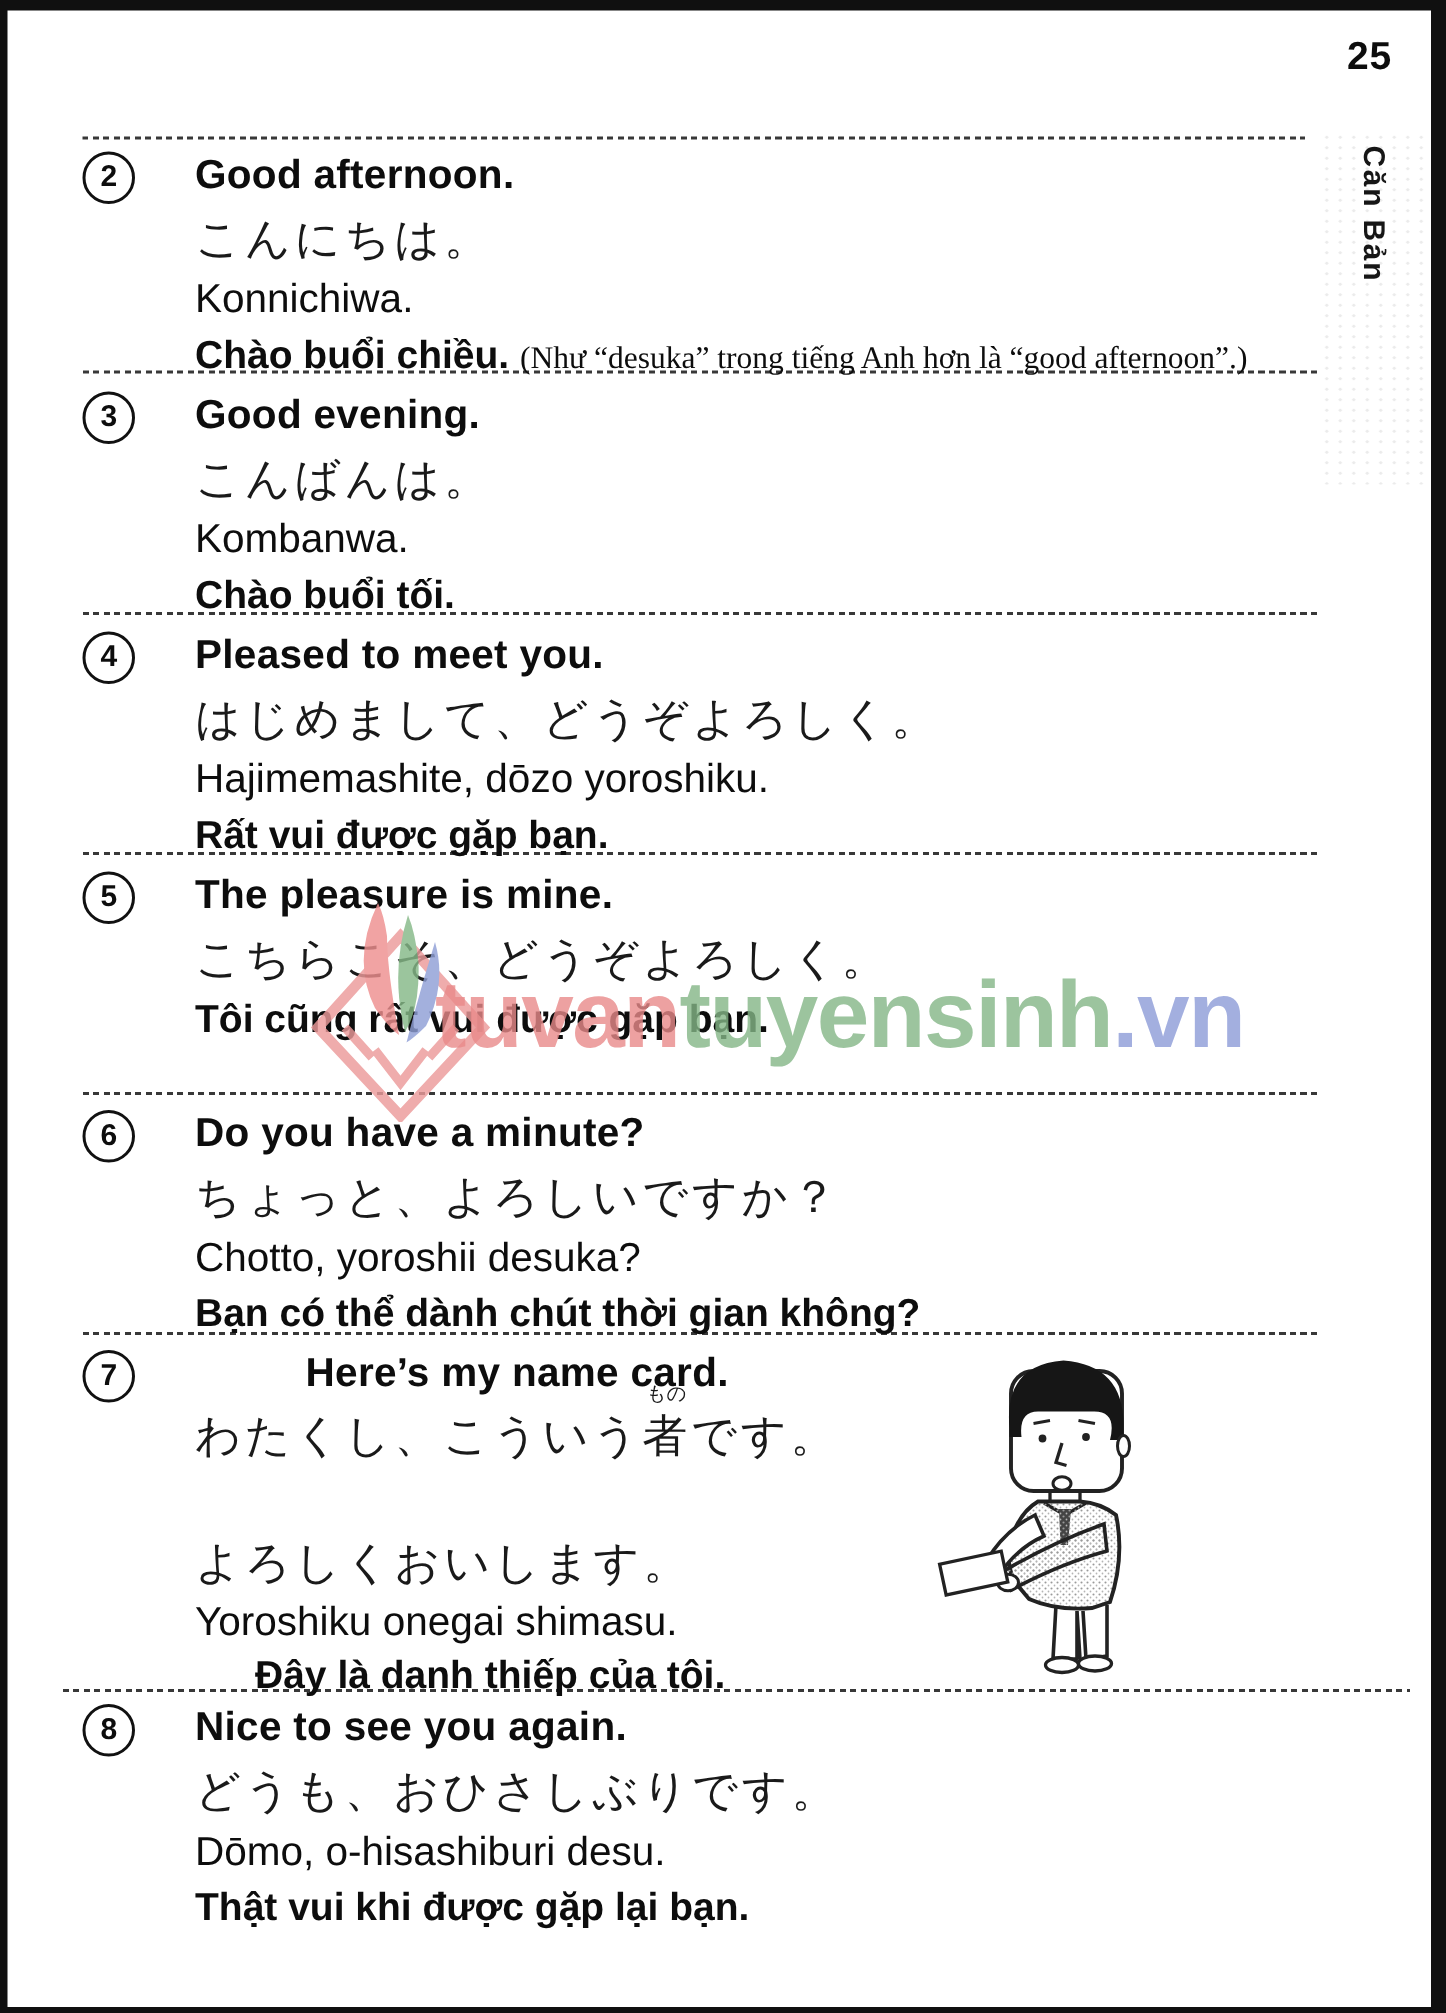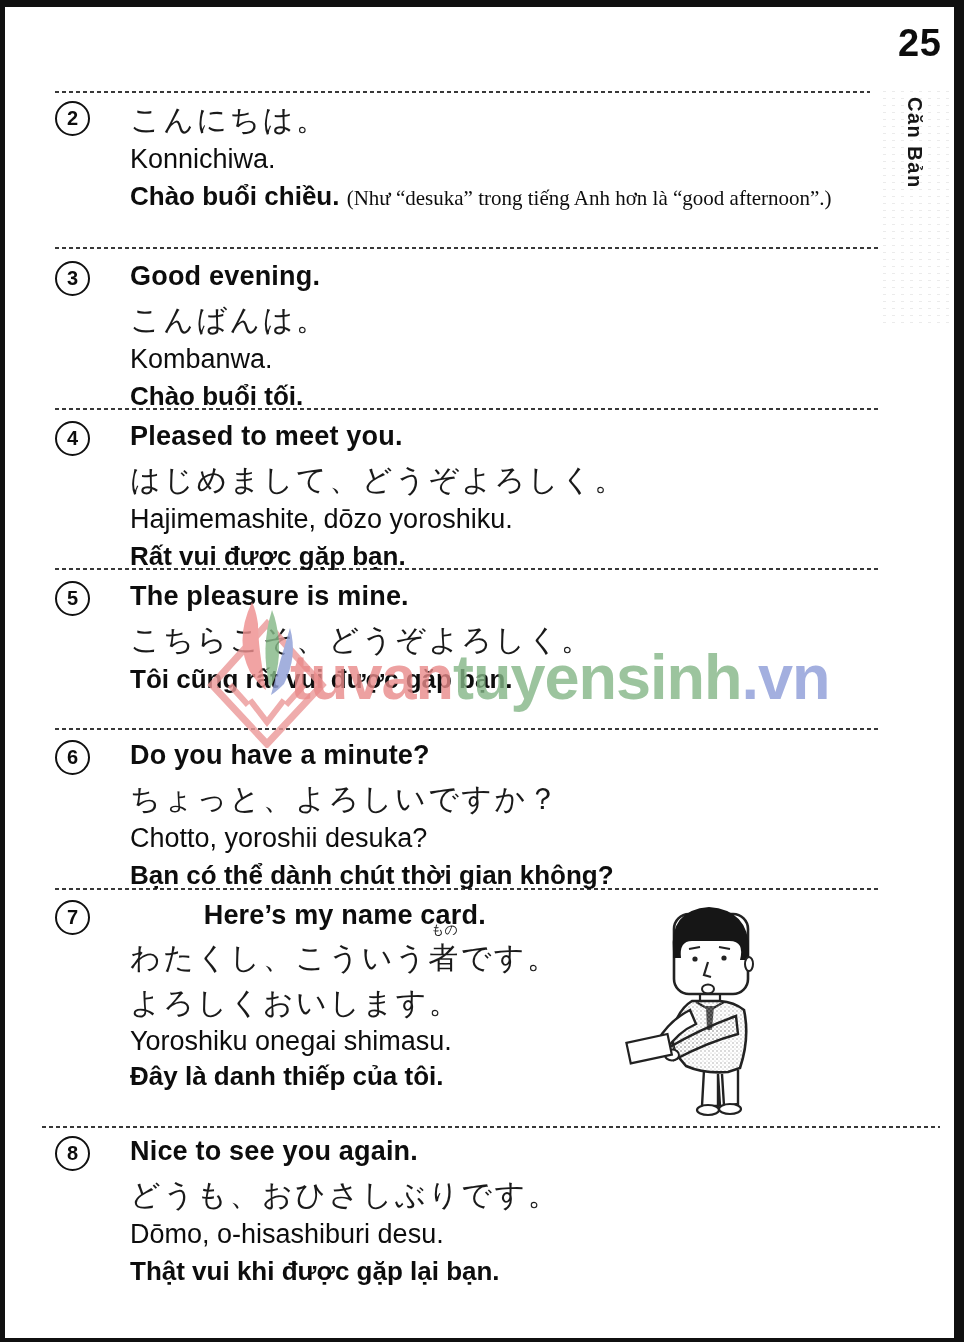--- a/index.html
+++ b/index.html
@@ -6,21 +6,21 @@
   .page {
     position:relative; width:964px; height:1342px; background:#ffffff;
     font-family:"Liberation Sans", sans-serif; color:#0d0d0d; overflow:hidden;
   }
   
   .frame-top    { position:absolute; left:0; top:0; width:964px; height:7px;  background:#101010; }
   .frame-left   { position:absolute; left:0; top:0; width:5px;  height:1342px; background:#101010; }
   .frame-right  { position:absolute; left:954px; top:0; width:10px; height:1342px; background:#101010; }
   .frame-bottom { position:absolute; left:0; top:1338px; width:964px; height:4px; background:#101010; }
 
-  .page-number { position:absolute; left:898px; top:22px; font-size:38px; font-weight:600; letter-spacing:0.5px; }
+  .page-number { position:absolute; left:898px; top:22px; font-size:26px; font-weight:600; letter-spacing:0.5px; }
 
   .side-tab {
     position:absolute; left:926px; top:97px; transform:rotate(90deg); transform-origin:0 0;
     font-size:20px; font-weight:700; letter-spacing:1.5px; white-space:nowrap; color:#161616;
   }
   .tab-noise {
     position:absolute; left:880px; top:88px; width:70px; height:235px; opacity:0.10;
     background-image:radial-gradient(#333 1px, transparent 1.2px); background-size:9px 7px;
   }
 
@@ -47,23 +47,23 @@
   }
   .lines { margin-left:40px; }
   .en  { font-size:27px; font-weight:700; line-height:34px; margin-bottom:6px; letter-spacing:0.2px; }
   .jp  { font-size:30px; font-family:"DejaVu Serif", serif; line-height:42px; letter-spacing:2.5px; color:#1a1a1a; }
   .ro  { font-size:27px; line-height:37px; }
   .vi  { font-size:26px; font-weight:700; line-height:37px; }
   .note{ font-size:21px; font-weight:400; font-family:"Liberation Serif", serif; letter-spacing:0; }
 
   .item-7 .en { margin-bottom:2px;text-align:center; }
   .jp-ruby { line-height:48px; }
-  .jp-2    { line-height:42px; }
+  .jp-2    { line-height:42px;margin-top:40px; }
   .item-7 .ro { line-height:35px; }
-  .item-7 .vi { line-height:35px; }
+  .item-7 .vi { line-height:35px;margin-left:40px; }
   .furi-wrap { position:relative; display:inline-block; }
   .furi {
     position:absolute; left:50%; top:-11px; transform:translateX(-50%);
     font-size:13px; letter-spacing:0; line-height:13px; white-space:nowrap;
   }
 
   
   .watermark { position:absolute; left:0; top:0; width:964px; height:1342px; pointer-events:none; }
   .wm-logo { position:absolute; left:192px; top:588px; opacity:0.82; }
   .wm-text {
@@ -91,20 +91,21 @@
   <div class="sep sep2"></div>
   <div class="sep sep3"></div>
   <div class="sep sep4"></div>
   <div class="sep sep5"></div>
   <div class="sep sep6"></div>
   <div class="sep sep7"></div>
 
   <div class="item item-2">
     <div class="num">2</div>
     <div class="lines">
+      <div class="en">Good afternoon.</div>
       <div class="jp">こんにちは。</div>
       <div class="ro">Konnichiwa.</div>
       <div class="vi">
         <span>Chào buổi chiều.</span>
         <span class="note">(Như “desuka” trong tiếng Anh hơn là “good afternoon”.)</span>
       </div>
     </div>
   </div>
 
   <div class="item item-3">

